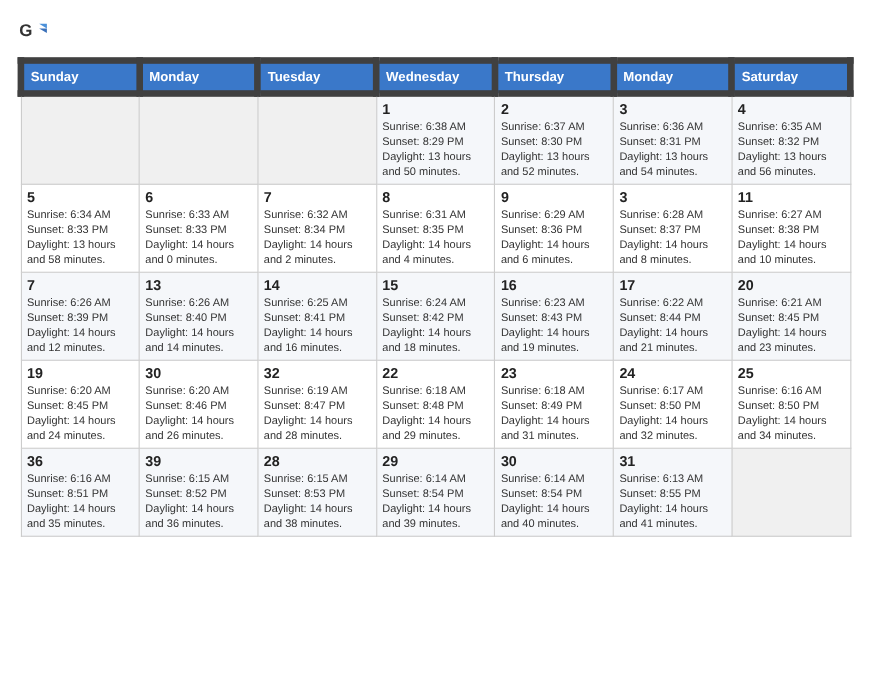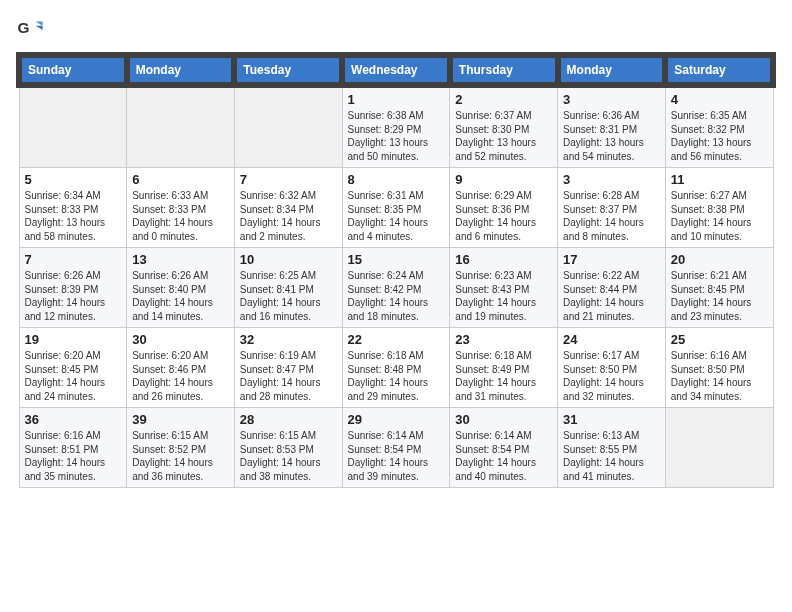--- a/index.html
+++ b/index.html
@@ -175,21 +175,21 @@
       <tr>
         <td>
           <div class="day-num">7</div>
           <div class="day-info">Sunrise: 6:26 AM<br>Sunset: 8:39 PM<br>Daylight: 14 hours and 12 minutes.</div>
         </td>
         <td>
           <div class="day-num">13</div>
           <div class="day-info">Sunrise: 6:26 AM<br>Sunset: 8:40 PM<br>Daylight: 14 hours and 14 minutes.</div>
         </td>
         <td>
-          <div class="day-num">10</div>
+          <div class="day-num">14</div>
           <div class="day-info">Sunrise: 6:25 AM<br>Sunset: 8:41 PM<br>Daylight: 14 hours and 16 minutes.</div>
         </td>
         <td>
           <div class="day-num">15</div>
           <div class="day-info">Sunrise: 6:24 AM<br>Sunset: 8:42 PM<br>Daylight: 14 hours and 18 minutes.</div>
         </td>
         <td>
           <div class="day-num">16</div>
           <div class="day-info">Sunrise: 6:23 AM<br>Sunset: 8:43 PM<br>Daylight: 14 hours and 19 minutes.</div>
         </td>

